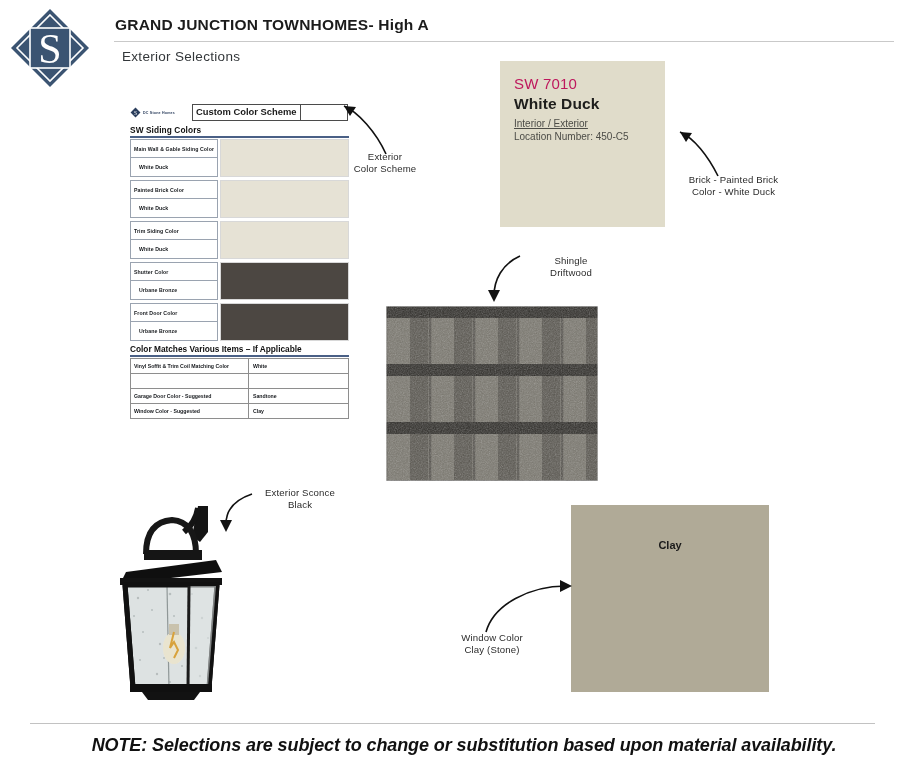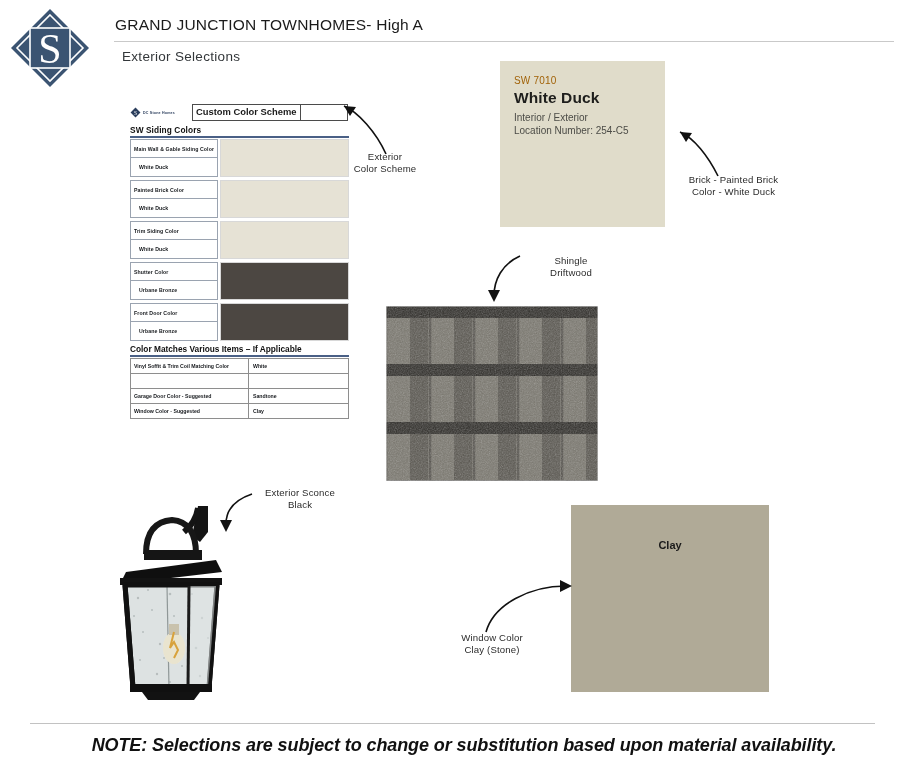--- a/index.html
+++ b/index.html
@@ -22,21 +22,21 @@
     left: 8px;
     top: 6px;
     width: 84px;
     height: 84px;
   }
   #header-title {
     position: absolute;
     left: 115px;
     top: 16px;
     font-size: 15.5px;
-    font-weight: normal;
+    font-weight: bold;
     letter-spacing: 0.2px;
     color: #1b1b1b;
     white-space: nowrap;
   }
   #header-rule {
     position: absolute;
     left: 114px;
     top: 41px;
     width: 780px;
     height: 1px;
@@ -180,23 +180,23 @@
   
   #sw-card {
     position: absolute;
     left: 500px;
     top: 61px;
     width: 165px;
     height: 166px;
     padding: 14px 0 0 14px;
     box-sizing: border-box;
   }
-  #sw-code { font-size: 10px; color: #a16207; letter-spacing: .2px; }
+  #sw-code { font-size: 15px; color: #be185d; letter-spacing: .2px; }
   #sw-name { font-size: 15.5px; font-weight: bold; color: #1e1e1c; margin-top: 3px; letter-spacing: .1px; }
-  #sw-use  { font-size: 10px; color: #4c4c47; margin-top: 5px; }
+  #sw-use  { font-size: 10px; color: #4c4c47; margin-top: 5px; text-decoration: underline; }
   #sw-loc  { font-size: 10px; color: #4c4c47; margin-top: 2px; }
 
   
   #shingle-swatch {
     position: absolute;
     left: 386px;
     top: 306px;
     width: 212px;
     height: 175px;
     overflow: hidden;
@@ -364,21 +364,21 @@
       <div class="k">Window Color - Suggested</div>
       <div class="v">Clay</div>
     </div>
   </div>
 </div>
 
 <div id="sw-card" style="background:#e0dcca">
   <div id="sw-code">SW 7010</div>
   <div id="sw-name">White Duck</div>
   <div id="sw-use">Interior / Exterior</div>
-  <div id="sw-loc">Location Number: 254-C5</div>
+  <div id="sw-loc">Location Number: 450-C5</div>
 </div>
 
 <div id="shingle-swatch">
   <svg width="212" height="175" viewBox="0 0 212 175">
     <defs>
       <filter id="grain">
         <feTurbulence type="fractalNoise" baseFrequency="0.85" numOctaves="4" result="n"></feTurbulence>
         <feColorMatrix in="n" type="saturate" values="0"></feColorMatrix>
         <feComponentTransfer>
             <feFuncA type="linear" slope="0.55"></feFuncA>

